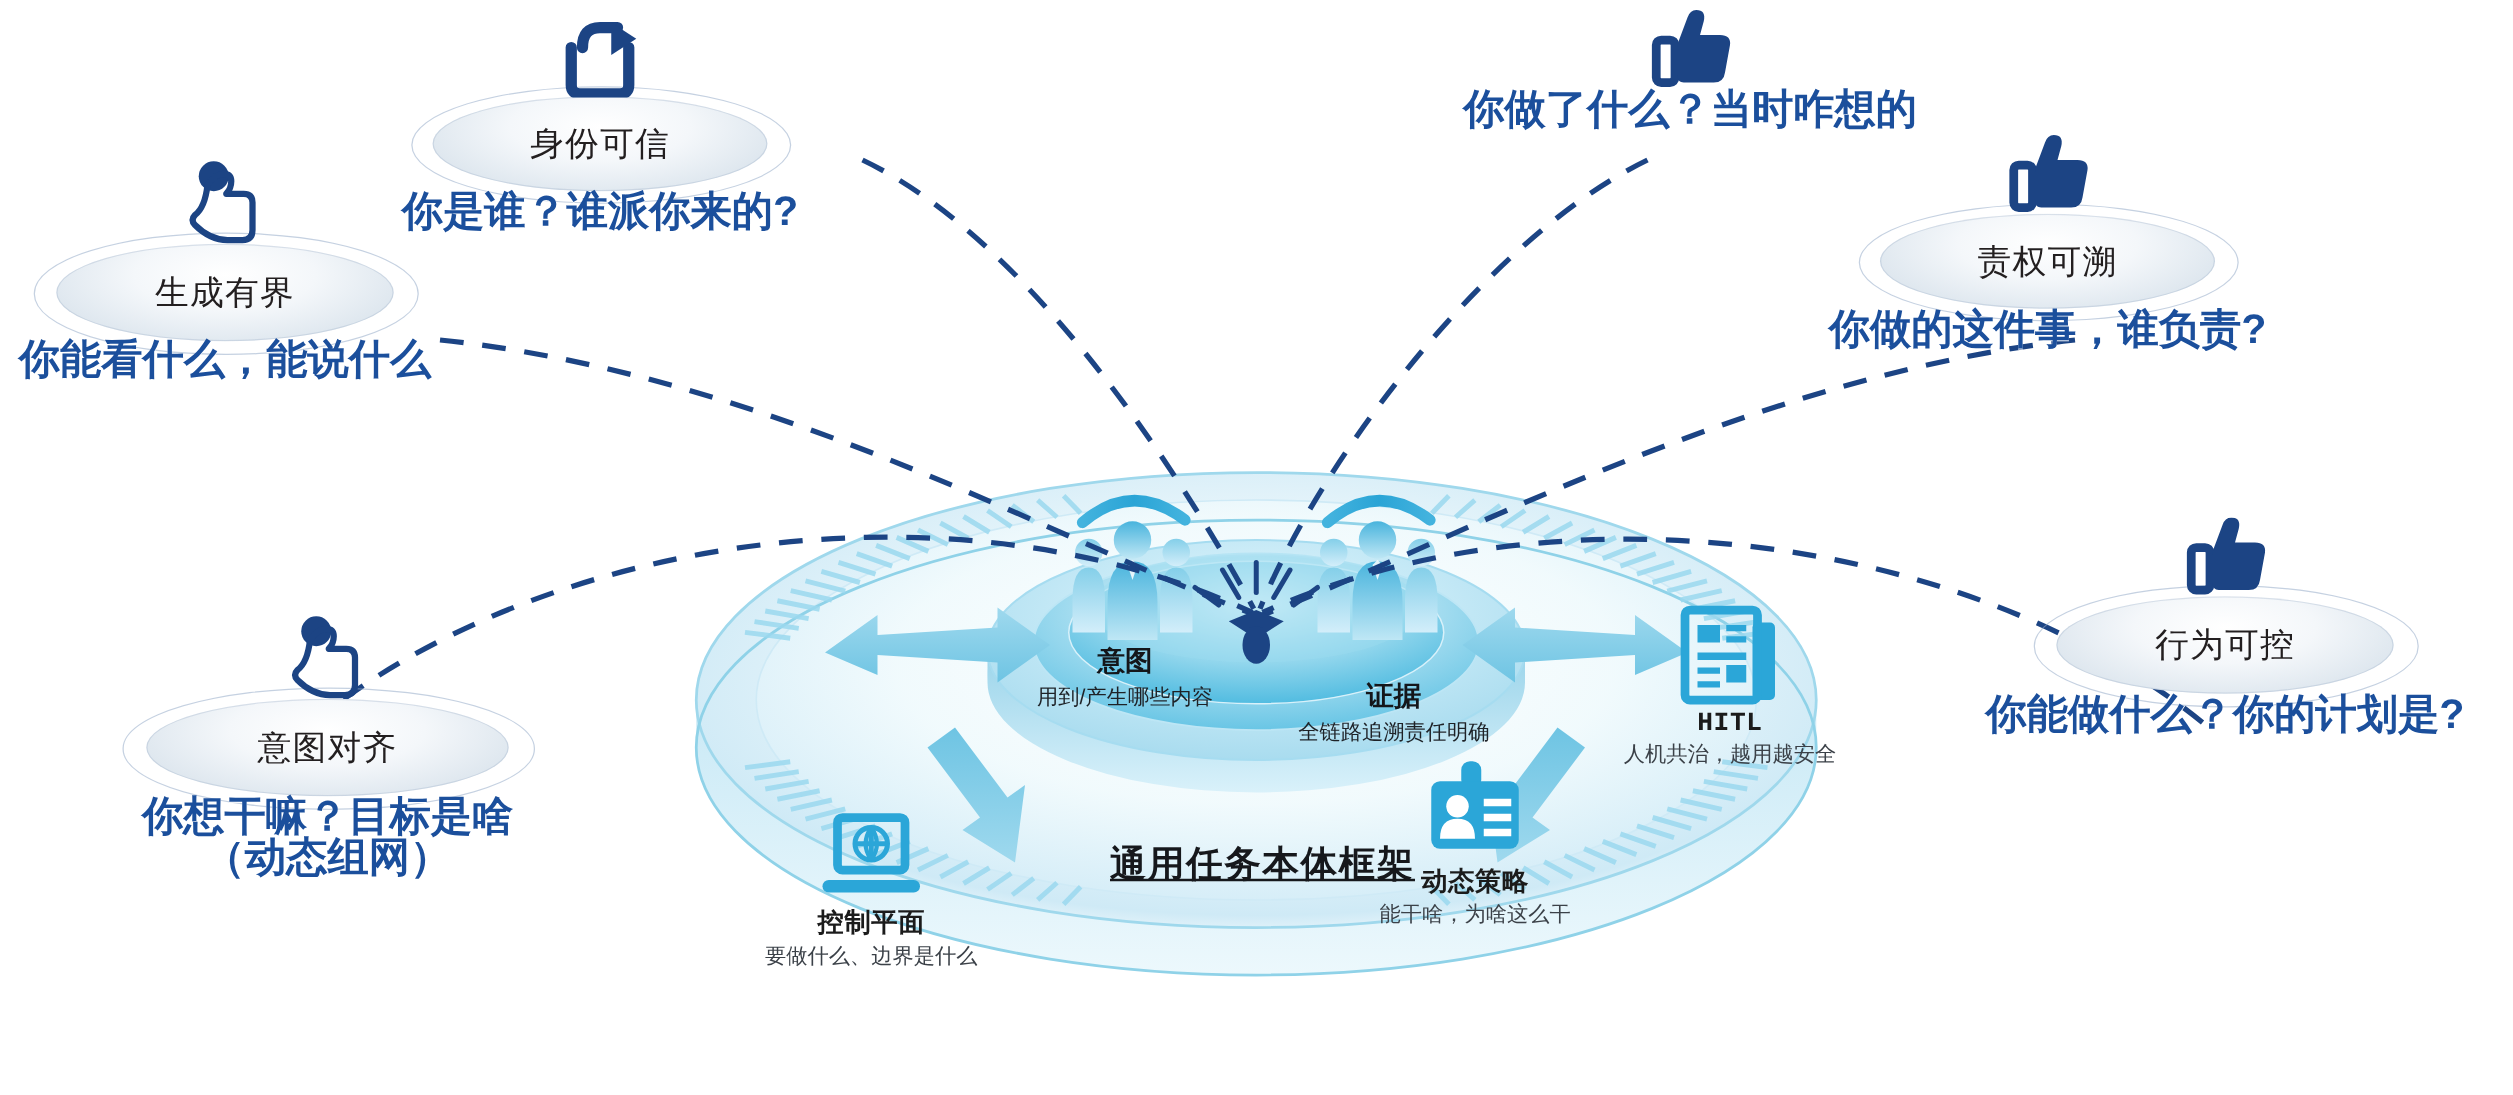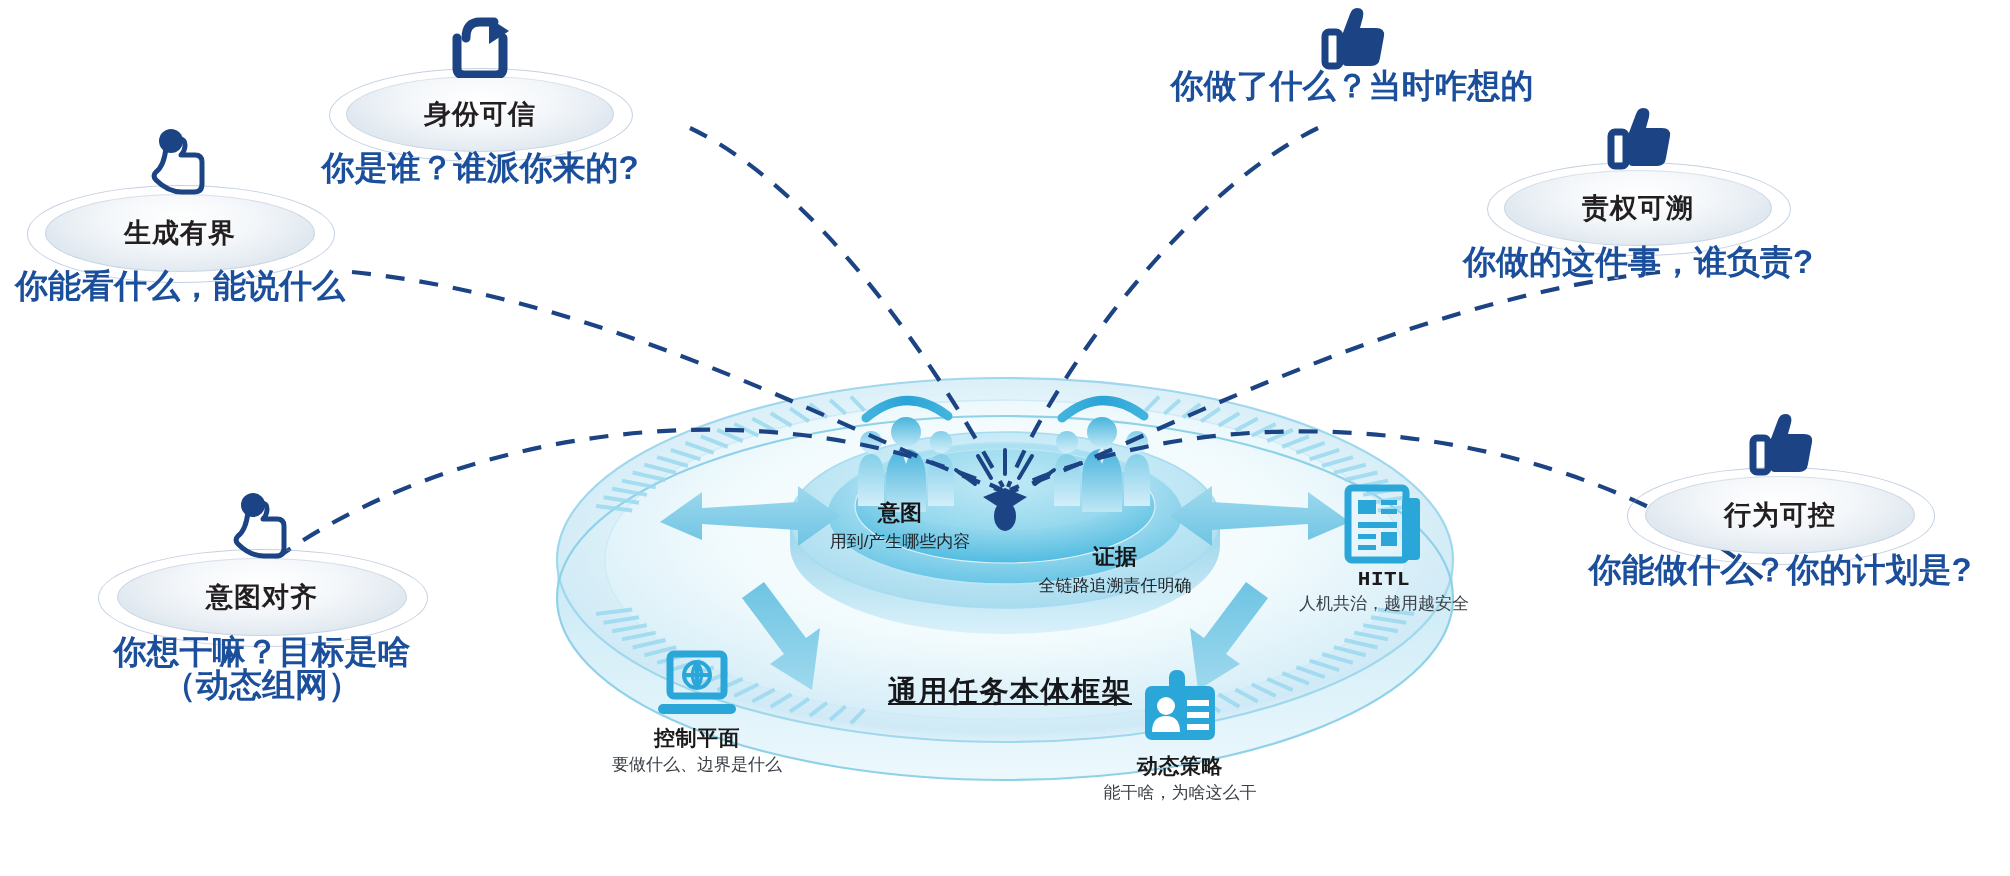--- a/index.html
+++ b/index.html
@@ -33,21 +33,21 @@
   }
   .bub-ell::after{
     content:"";
     position:absolute; left:-6.5%; top:-11%;
     width:113%; height:122%;
     border-radius:50%;
     border:1px solid rgba(150,172,200,0.55);
   }
   .bub-title {
     position: relative; z-index: 5;
-    color:#231f20; font-weight:bold; letter-spacing:1px;
+    color:#231f20; font-weight:normal; letter-spacing:1px;
     font-size: 27px; white-space: nowrap;
   }
   .bub-sub {
     position:relative; z-index:6;
     margin-top:-12px;
     color:#1b4f9c; font-weight:bold; font-size:33px; line-height:1.12;
     white-space: nowrap; text-align:center;
     text-shadow: 0 1px 0 rgba(255,255,255,0.9);
   }
 
@@ -375,21 +375,21 @@
         <rect x="6" y="24" width="15" height="34" rx="4" fill="none" stroke="#1c4484" stroke-width="7"></rect>
         <path d="M28 58 l24 0 q8 0 9 -8 l4 -22 q1 -8 -8 -8 l-16 0 l3 -11 q2 -9 -6 -9 q-5 0 -7 6 l-6 16 q-2 4 -2 8 l0 22 q0 6 5 6 z" fill="#1c4484"></path>
       </svg>
     </div>
     <div class="bub-ell" style="width:270px;height:78px;">
       <span class="bub-title">行为可控</span>
     </div>
     <div class="bub-sub" style="margin-top:-2px;">你能做什么？你的计划是?</div>
   </div>
 
-  <div class="core-lbl" style="left:800px; top:498px; width:200px;">
+  <div class="core-lbl" style="left:800px; top:514px; width:200px;">
     <div class="core-t">意图</div>
     <div class="core-s">用到/产生哪些内容</div>
   </div>
   <div class="core-lbl" style="left:1010px; top:498px; width:210px;margin-top:44px;">
     <div class="core-t">证据</div>
     <div class="core-s">全链路追溯责任明确</div>
   </div>
 
   <div id="framework-title" style="left:888px; top:672px;text-decoration:underline;">通用任务本体框架</div>
 
@@ -402,21 +402,21 @@
         <line x1="30" y1="25" x2="56" y2="25" stroke="#2ba6d8" stroke-width="4"></line>
         <line x1="43" y1="12" x2="43" y2="38" stroke="#2ba6d8" stroke-width="4"></line>
         <path d="M43 12 q-9 13 0 26 M43 12 q9 13 0 26" fill="none" stroke="#2ba6d8" stroke-width="3.4"></path>
         <rect x="4" y="54" width="78" height="10" rx="5" fill="#2ba6d8"></rect>
       </svg>
     </div>
     <div class="spoke-t">控制平面</div>
     <div class="spoke-s">要做什么、边界是什么</div>
   </div>
 
-  <div class="spoke" style="left:1060px; top:668px; width:240px;">
+  <div class="spoke" style="left:1060px; top:607px; width:240px;">
     <div class="spoke-ic">
       <svg width="86" height="82" viewBox="0 0 86 82">
         <rect x="32" y="2" width="16" height="22" rx="7" fill="#2ba6d8"></rect>
         <rect x="8" y="18" width="70" height="54" rx="7" fill="#2ba6d8"></rect>
         <circle cx="29" cy="38" r="9" fill="#ffffff"></circle>
         <path d="M15 64 q0 -16 14 -16 q14 0 14 16 z" fill="#ffffff"></path>
         <rect x="50" y="32" width="22" height="6" fill="#ffffff"></rect>
         <rect x="50" y="44" width="22" height="6" fill="#ffffff"></rect>
         <rect x="50" y="56" width="22" height="6" fill="#ffffff"></rect>
       </svg>

